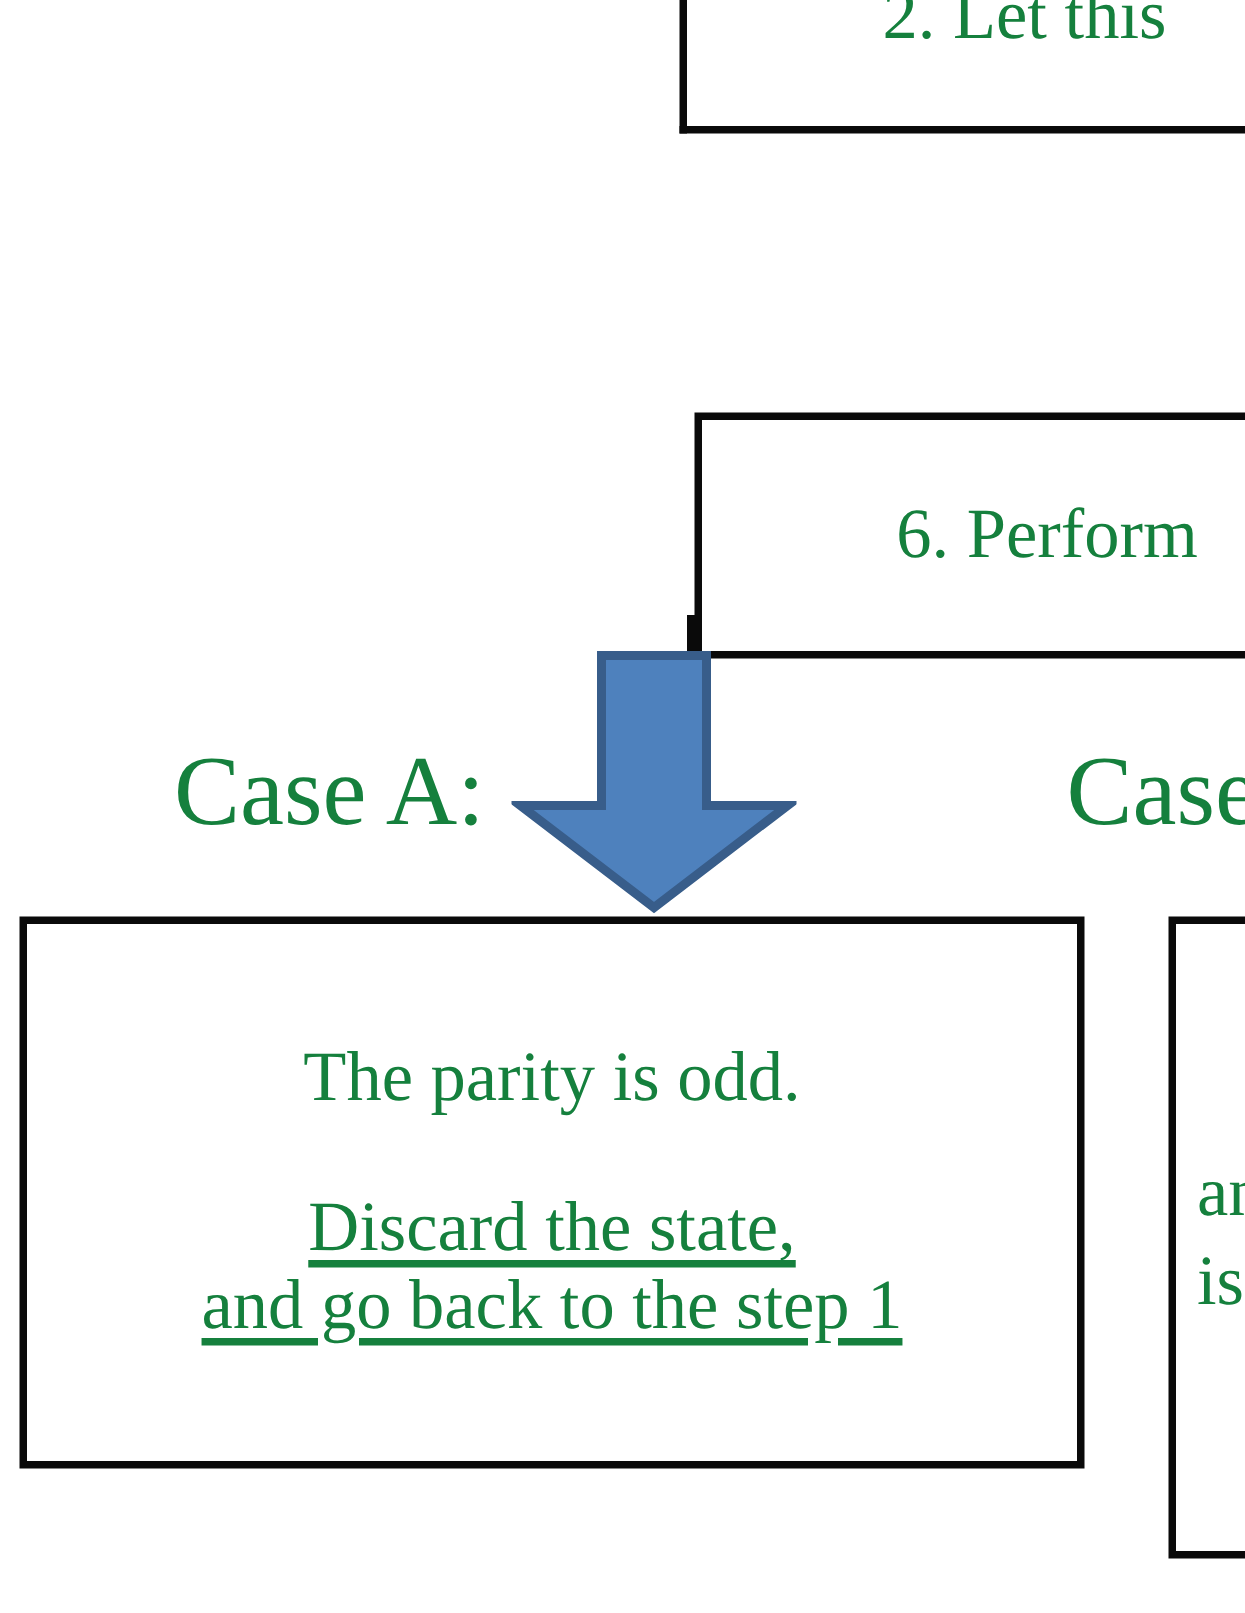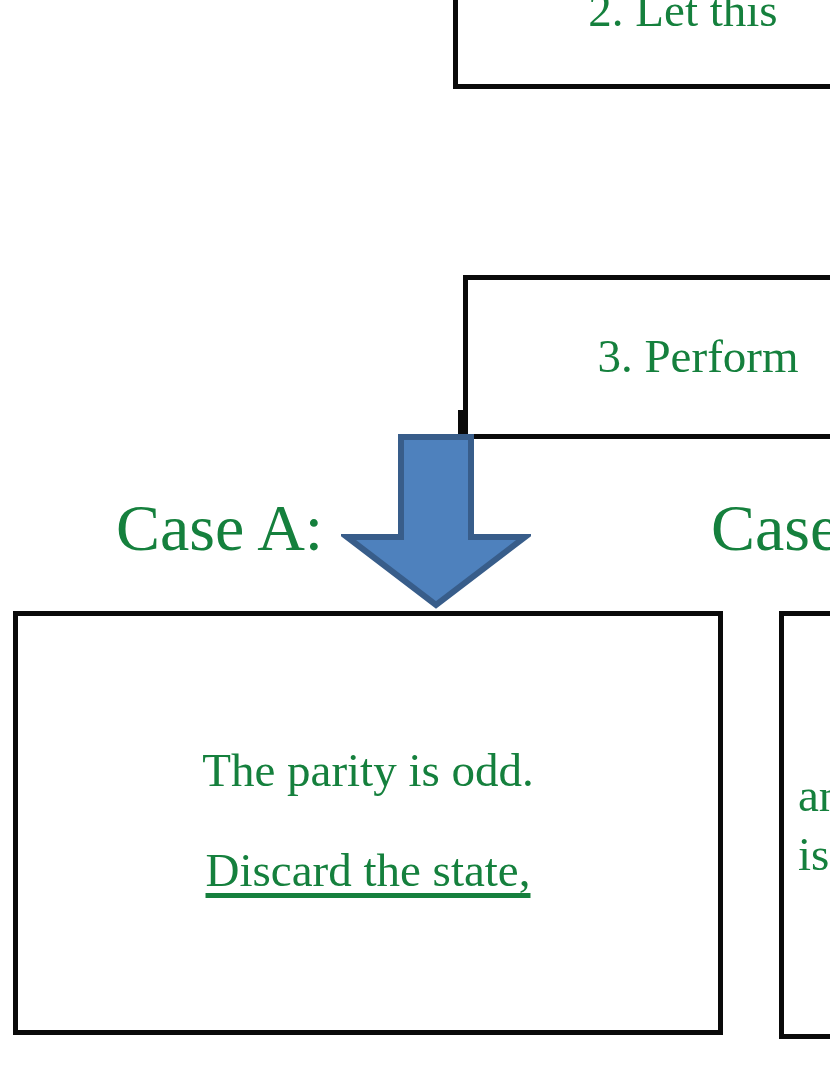--- a/index.html
+++ b/index.html
@@ -84,21 +84,21 @@
     white-space: nowrap;
   }
   #case-a-label { left: 116px; top: 495px; }
   #case-b-label { left: 711px; top: 495px; }
 
   
   #box-case-a {
     left: 13px;
     top: 611px;
     width: 710px;
-    height: 424px;
+    height: 368px;
     flex-direction: column;
     justify-content: center;
     padding: 0 8px;
   }
   #box-case-a .line {
     font-size: 47px;
     line-height: 1.02;
     white-space: nowrap;
   }
   #box-case-a .l1 { margin-bottom: 52px; }
@@ -130,38 +130,39 @@
 </head>
 <body>
 
 <div id="canvas">
 
   <div class="fc-box" id="box-step2">
     <span class="fc-text">2. Let this</span>
   </div>
 
   <div class="fc-box" id="box-step3">
-    <span class="fc-text">3. Perform</span>
+    <span class="fc-text">6. Perform</span>
   </div>
 
   <div id="connector-line"></div>
 
   <div id="down-arrow">
     <svg width="190" height="176" viewBox="0 0 190 176" xmlns="http://www.w3.org/2000/svg">
       <polygon points="60,4 130,4 130,104 184,104 95,172 6,104 60,104" fill="#4E81BD" stroke="#385D8A" stroke-width="6" stroke-linejoin="miter"></polygon>
     </svg>
   </div>
 
   <div class="case-label" id="case-a-label">Case A:</div>
 
   <div class="case-label" id="case-b-label">Case</div>
 
   <div class="fc-box" id="box-case-a">
     <div class="line l1">The parity is odd.</div>
     <div class="line l2">Discard the state,</div>
+    <div class="line l3">and go back to the step 1</div>
   </div>
 
   <div class="fc-box" id="box-case-b">
     <div class="line">an</div>
     <div class="line">is</div>
   </div>
 
 </div>
 
 </body></html>

